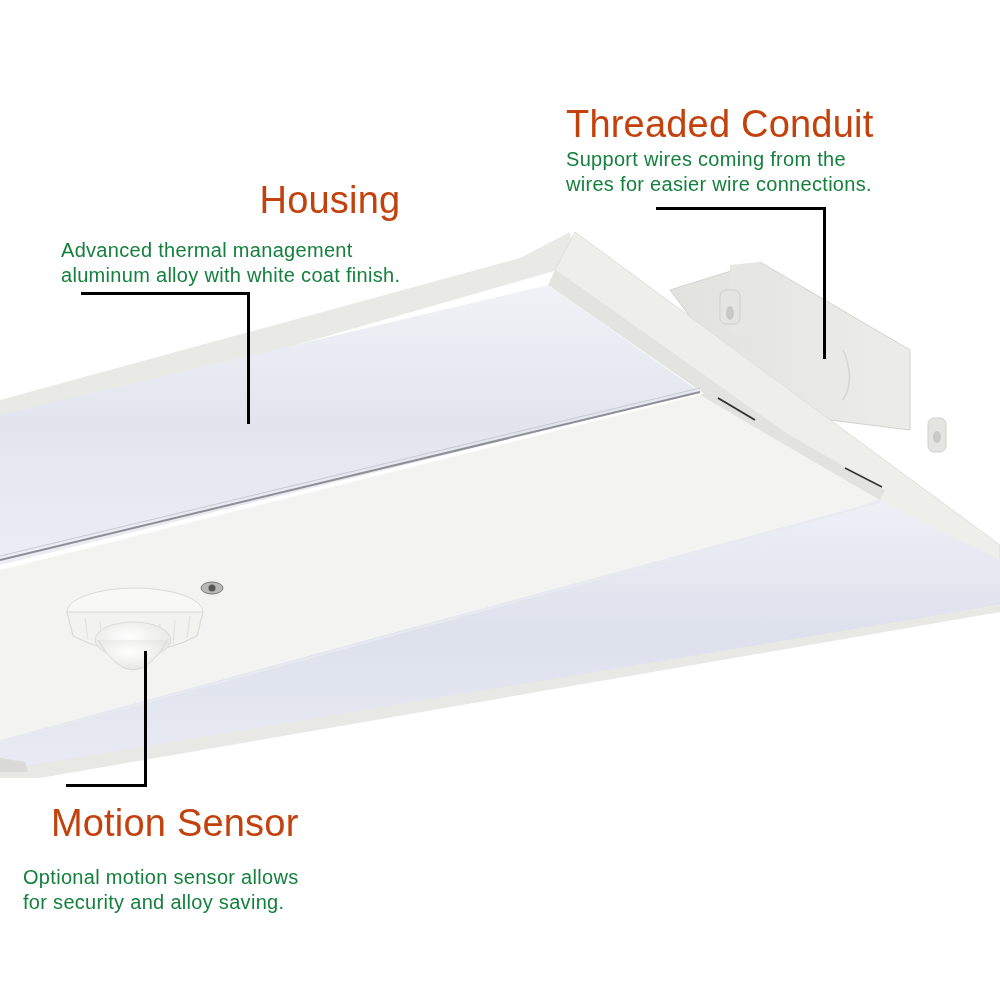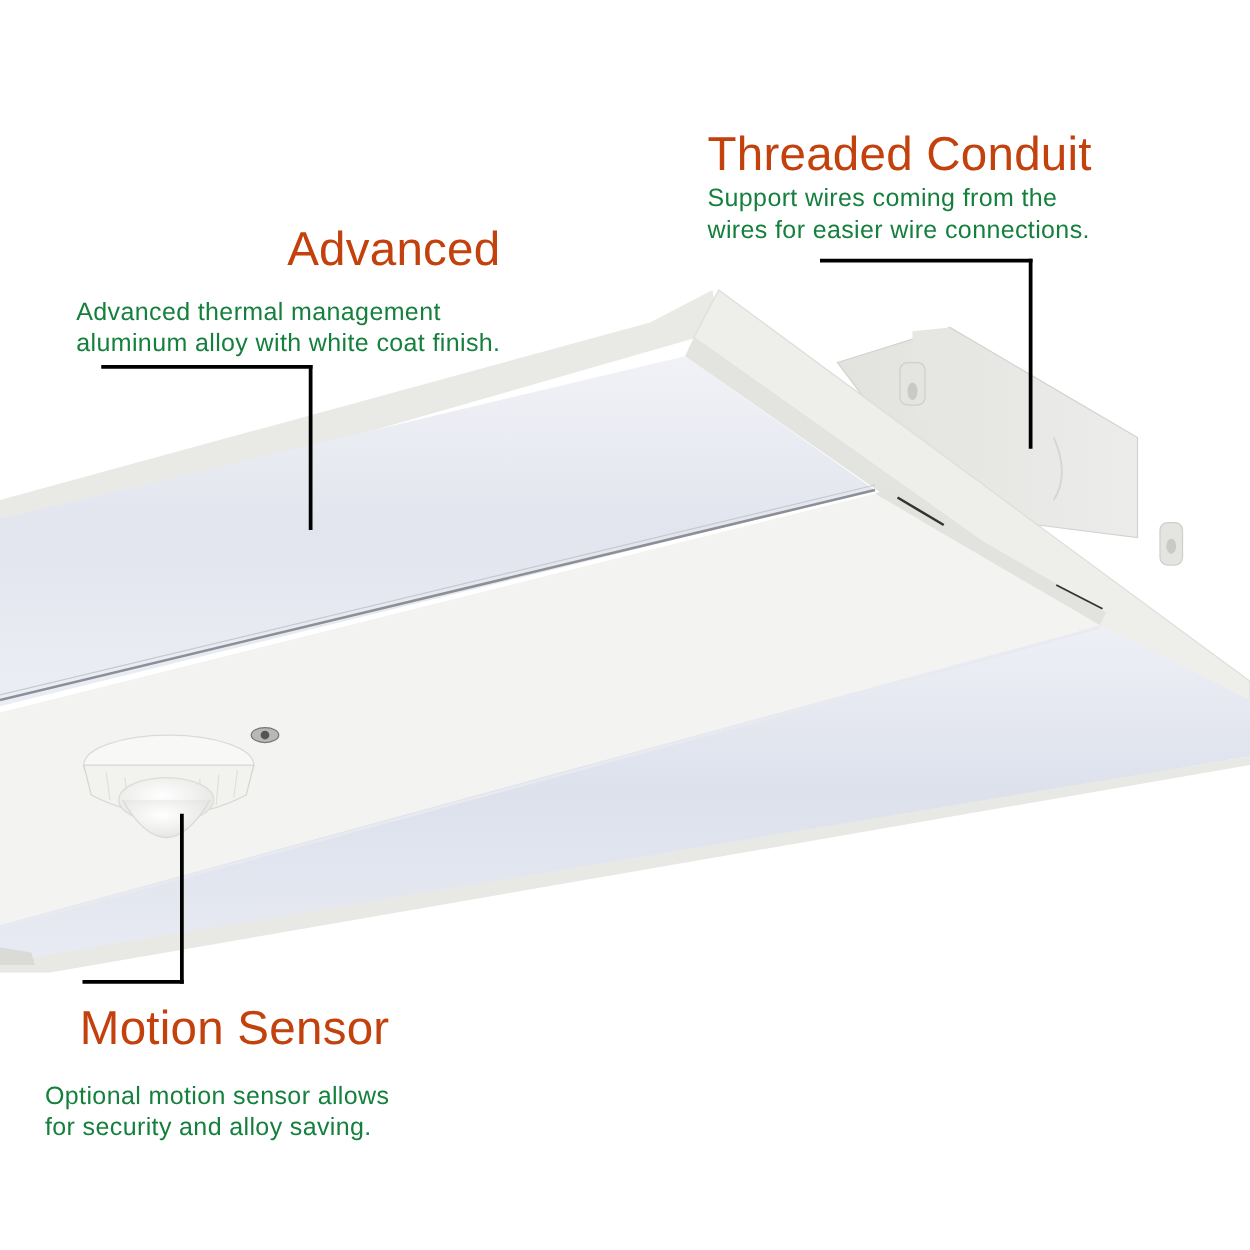--- a/index.html
+++ b/index.html
@@ -103,22 +103,22 @@
 <div class="leader" style="left:144px; top:651px; width:3px; height:136px;"></div>
 <div class="leader" style="left:66px; top:784px; width:81px; height:3px;"></div>
 
 <div class="callout" style="left:566px; top:104px;">
   <div class="callout-title">Threaded Conduit</div>
   <div class="callout-desc" style="margin-top:3px;">Support wires coming from the</div>
   <div class="callout-desc">wires for easier wire connections.</div>
 </div>
 
 <div class="callout" style="left:61px; top:180px;">
-  <div class="callout-title">Advanced</div>
+  <div class="callout-title">Housing</div>
   <div class="callout-desc" style="margin-top:18px;">Advanced thermal management</div>
   <div class="callout-desc">aluminum alloy with white coat finish.</div>
 </div>
 
-<div class="callout" style="left:36px; top:803px;">
+<div class="callout" style="left:23px; top:803px;">
   <div class="callout-title">Motion Sensor</div>
   <div class="callout-desc" style="margin-top:22px;">Optional motion sensor allows</div>
   <div class="callout-desc">for security and alloy saving.</div>
 </div>
 
 </body></html>

